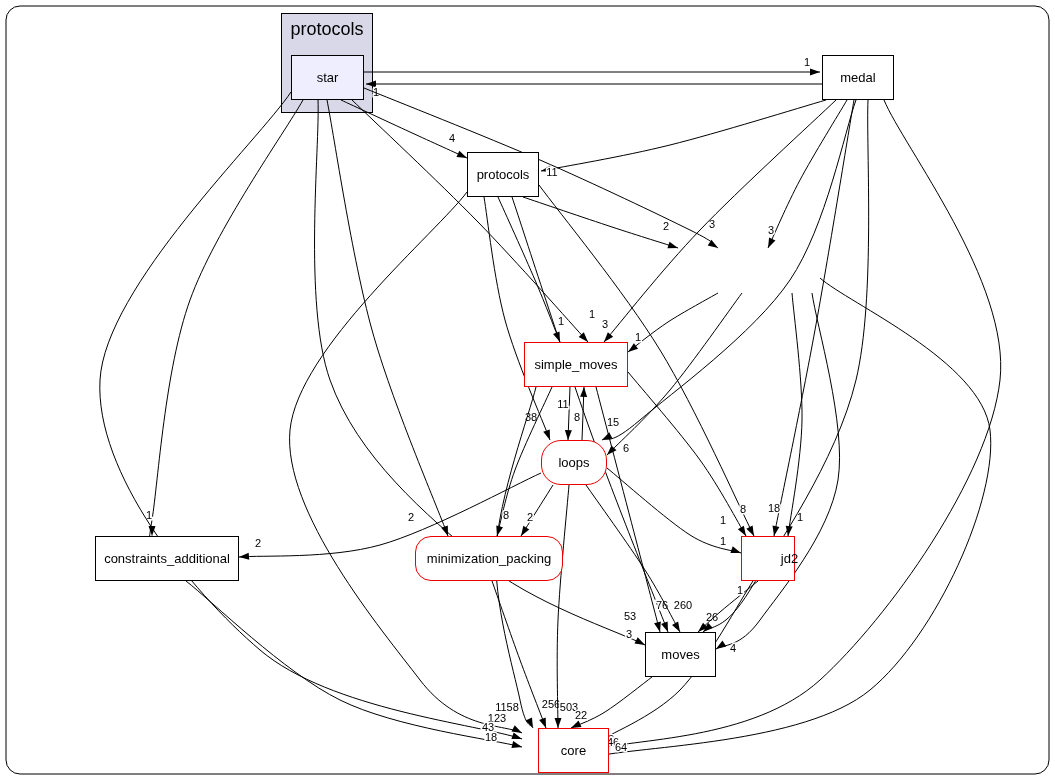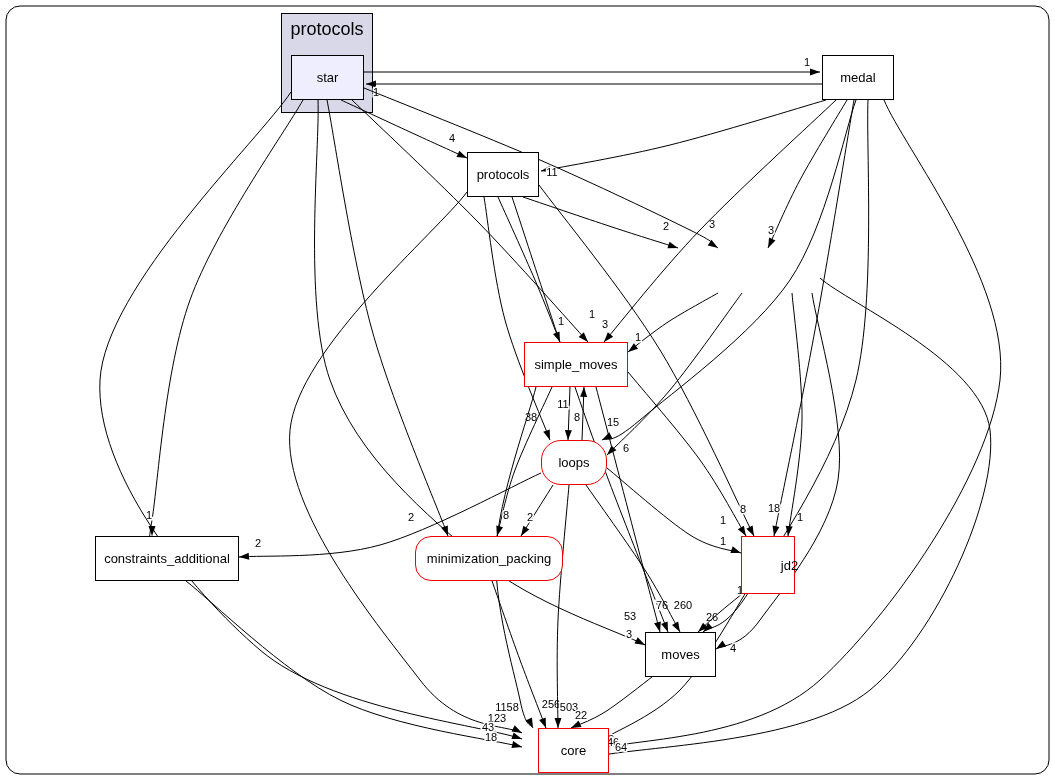--- a/index.html
+++ b/index.html
@@ -158,17 +158,17 @@
       <text x="621" y="751" class="edge-label">64</text>
     </svg>
   <div id="node-layer">
       <div class="node" style="left: 291px; top: 55px; width: 73px; height: 45px; background: rgb(238, 238, 255);">star</div>
       <div class="node" style="left: 822px; top: 55px; width: 72px; height: 45px; background: rgb(255, 255, 255);">medal</div>
       <div class="node" style="left: 467px; top: 152px; width: 72px; height: 45px; background: rgb(255, 255, 255);">protocols</div>
       <div class="node red" style="left: 524px; top: 342px; width: 104px; height: 45px; background: rgb(255, 255, 255);">simple_moves</div>
       <div class="node red" style="left: 541px; top: 440px; width: 66px; height: 45px; background: rgb(255, 255, 255); border-radius: 20px;">loops</div>
       <div class="node" style="left: 95px; top: 536px; width: 144px; height: 45px; background: rgb(255, 255, 255);">constraints_additional</div>
       <div class="node red" style="left: 415px; top: 536px; width: 148px; height: 45px; background: rgb(255, 255, 255); border-radius: 16px;">minimization_packing</div>
-      <div class="node red" style="left: 741px; top: 536px; width: 54px; height: 58px; background: rgb(255, 255, 255); padding-left: 43px;">jd2</div>
+      <div class="node red" style="left: 741px; top: 536px; width: 54px; height: 45px; background: rgb(255, 255, 255); padding-left: 43px;">jd2</div>
       <div class="node" style="left: 645px; top: 632px; width: 71px; height: 45px; background: rgb(255, 255, 255);">moves</div>
       <div class="node red" style="left: 538px; top: 728px; width: 71px; height: 45px; background: rgb(255, 255, 255);">core</div>
     </div>
 </div>
 
 </body></html>

